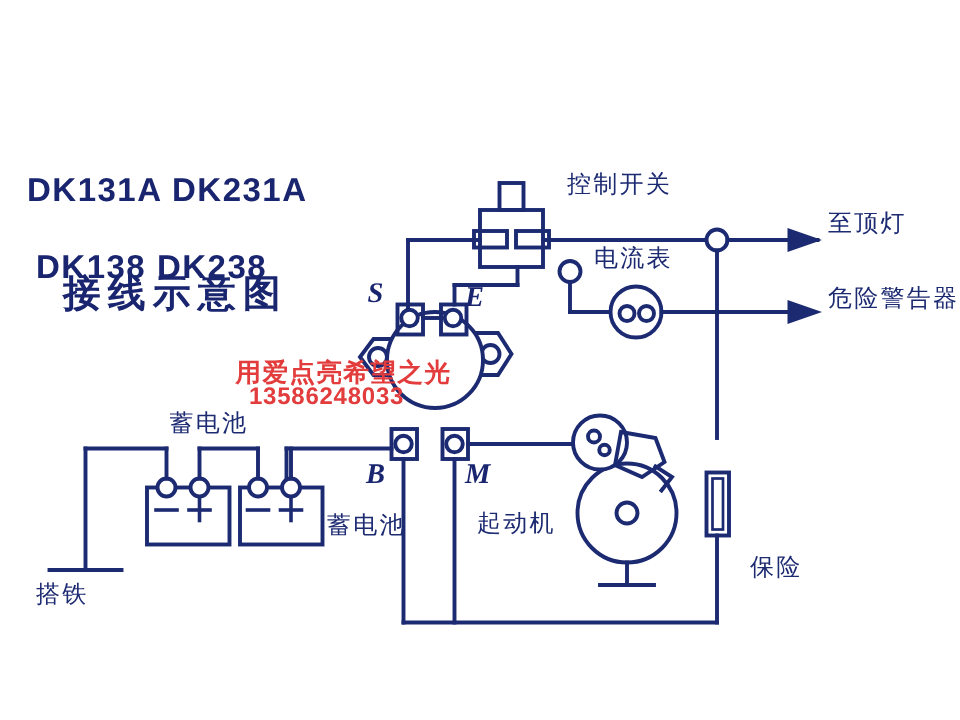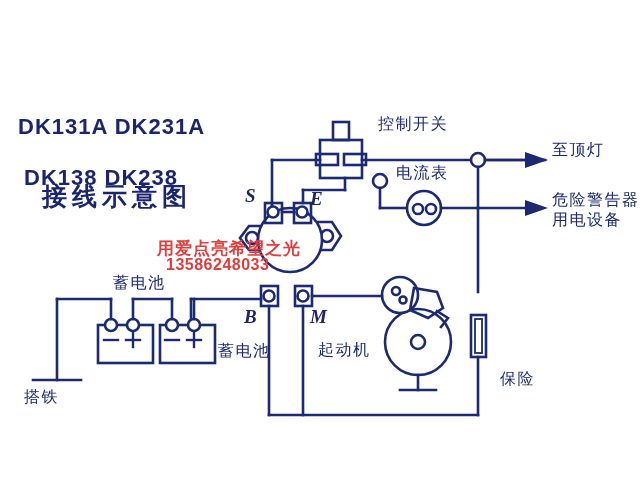--- a/index.html
+++ b/index.html
@@ -204,14 +204,13 @@
 <div class="lbl cn" style="left:218px; top:342px;">蓄电池</div>
 <div class="lbl cn" style="left:24px; top:388px;">搭铁</div>
 <div class="lbl cn" style="left:318px; top:341px;text-align:right;">起动机</div>
 <div class="lbl cn" style="left:500px; top:325px;margin-top:45px;">保险</div>
 
 <div class="lbl cn two-line" style="left:552px; top:140px;">
   <div>至顶灯</div>
 </div>
 <div class="lbl cn two-line" style="left:552px; top:190px;">
   <div>危险警告器</div>
-  <div>用电设备</div>
 </div>
 
 </body></html>

